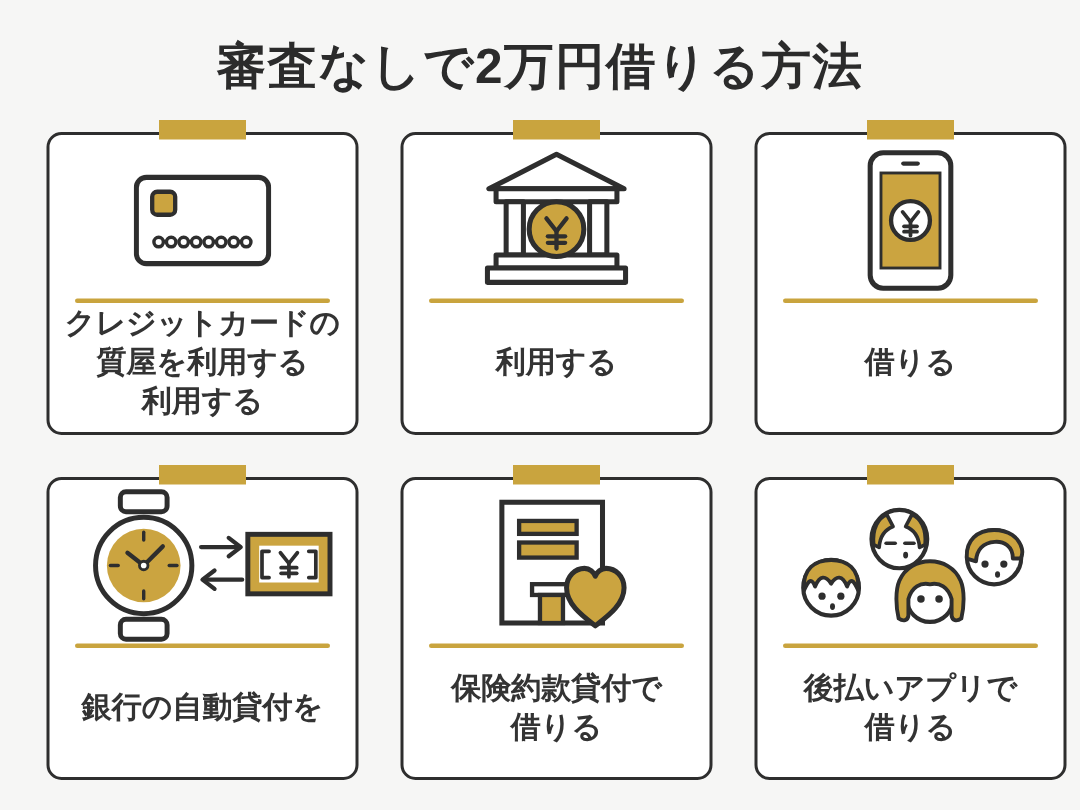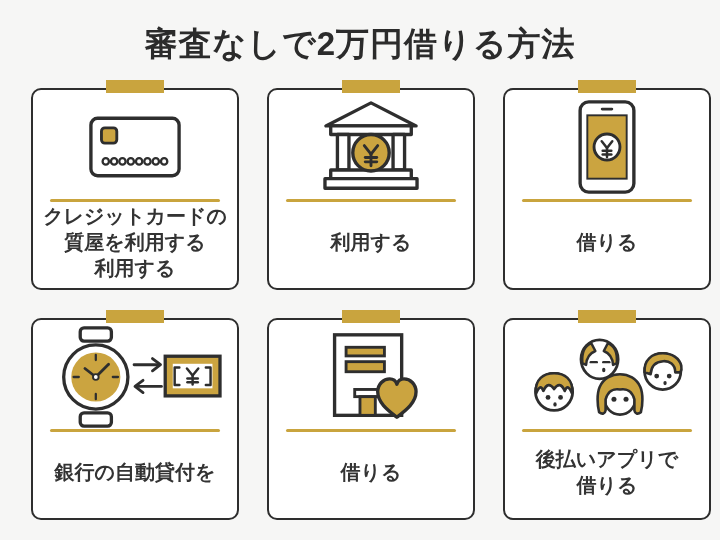--- a/index.html
+++ b/index.html
@@ -185,20 +185,21 @@
           <rect x="16" y="4" width="70" height="84" fill="#fff" stroke="#2e2e2e" stroke-width="3.5"></rect>
           <rect x="28" y="17" width="40" height="9" fill="#CBA440" stroke="#2e2e2e" stroke-width="3"></rect>
           <rect x="28" y="32" width="40" height="10.5" fill="#CBA440" stroke="#2e2e2e" stroke-width="3"></rect>
           <rect x="37" y="61" width="27" height="7.5" fill="#fff" stroke="#2e2e2e" stroke-width="3"></rect>
           <rect x="42.5" y="68.5" width="16" height="19.5" fill="#CBA440" stroke="#2e2e2e" stroke-width="3"></rect>
           <path d="M81,90 C72,83 61,75 61,63.5 C61,55.5 67,50 73.5,50 C77,50 80,52.5 81,55.5 C82,52.5 85,50 88.5,50 C95,50 101,55.5 101,63.5 C101,75 90,83 81,90 Z" fill="#CBA440" stroke="#2e2e2e" stroke-width="3.5" stroke-linejoin="round"></path>
         </svg>
       </div>
       <div class="divider"></div>
       <div class="label">
+        <span>保険約款貸付で</span>
         <span>借りる</span>
       </div>
     </div>
 
     <div class="card">
       <div class="tape"></div>
       <div class="icon-box">
         <svg width="170" height="104" viewBox="0 0 180 112">
 
           <ellipse cx="82" cy="37" rx="20" ry="21" fill="#fff" stroke="#2e2e2e" stroke-width="3"></ellipse>

